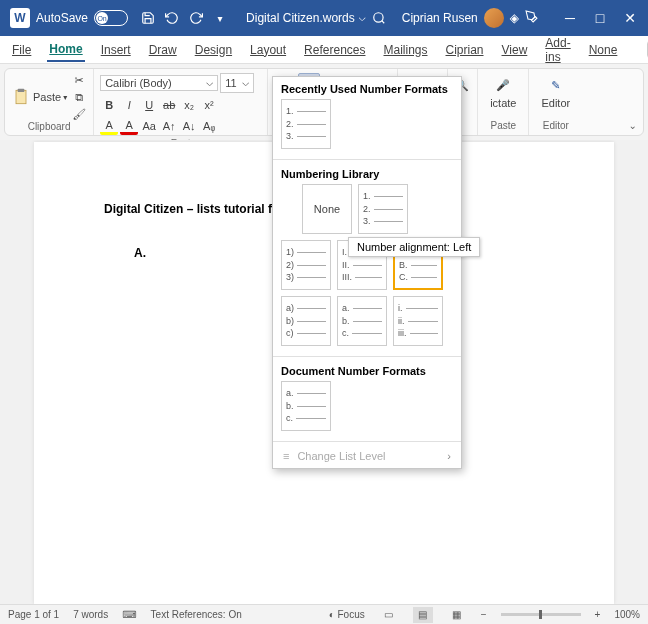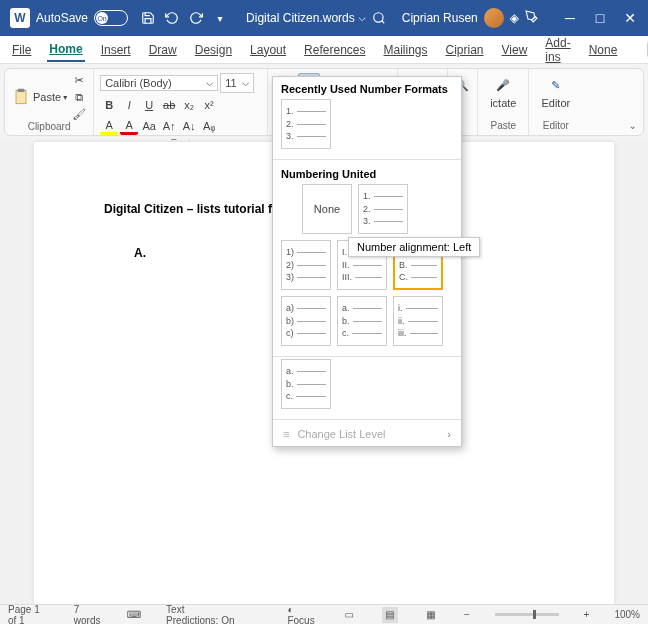--- a/index.html
+++ b/index.html
@@ -63,21 +63,21 @@
 .dd-item.selected { border: 2px solid #f2a500; }
 .dd-sep { border-top: 1px solid #e0e0e0; margin: 2px 0; }
 .dd-menu { padding: 6px 10px; display: flex; align-items: center; gap: 8px; color: #333; cursor: pointer; }
 .dd-menu.disabled { color: #aaa; }
 .dd-menu .chev { margin-left: auto; color: #888; }
 
 
 .tooltip { position: absolute; top: 237px; left: 348px; background: #fff; border: 1px solid #c8c8c8; padding: 3px 8px; font-size: 11px; box-shadow: 1px 1px 3px rgba(0,0,0,.2); z-index: 200; white-space: nowrap; }
 
 
-.statusbar { position: absolute; bottom: 0; left: 0; right: 0; height: 20px; background: #f3f3f3; border-top: 1px solid #ddd; display: flex; align-items: center; font-size: 10px; color: #555; padding: 0 8px; gap: 25px; }
+.statusbar { position: absolute; bottom: 0; left: 0; right: 0; height: 20px; background: #f3f3f3; border-top: 1px solid #ddd; display: flex; align-items: center; font-size: 10px; color: #555; padding: 0 8px; gap: 14px; }
 .statusbar .spacer { flex: 1; }
 .statusbar .view-btn { width: 20px; height: 16px; display: flex; align-items: center; justify-content: center; }
 .statusbar .view-btn.active { background: #ddd; }
 .zoom-slider { width: 80px; height: 3px; background: #ccc; position: relative; }
 .zoom-slider .thumb { position: absolute; left: 38px; top: -3px; width: 3px; height: 9px; background: #666; }
 </style>
 </head>
 <body>
 
 <div class="titlebar">
@@ -257,21 +257,21 @@
 <div class="dropdown">
   <div class="dd-section-title">Recently Used Number Formats</div>
   <div class="dd-row">
     <div class="dd-item">
       <div class="ln">1.</div>
       <div class="ln">2.</div>
       <div class="ln">3.</div>
     </div>
   </div>
   <div class="dd-sep"></div>
-  <div class="dd-section-title">Numbering United</div>
+  <div class="dd-section-title">Numbering Library</div>
   <div class="dd-row">
     <div class="dd-item none">None</div>
     <div class="dd-item">
       <div class="ln">1.</div>
       <div class="ln">2.</div>
       <div class="ln">3.</div>
     </div>
     <div class="dd-item">
       <div class="ln">1)</div>
       <div class="ln">2)</div>
@@ -297,20 +297,21 @@
       <div class="ln">b.</div>
       <div class="ln">c.</div>
     </div>
     <div class="dd-item">
       <div class="ln">i.</div>
       <div class="ln">ii.</div>
       <div class="ln">iii.</div>
     </div>
   </div>
   <div class="dd-sep"></div>
+  <div class="dd-section-title">Document Number Formats</div>
   <div class="dd-row">
     <div class="dd-item">
       <div class="ln">a.</div>
       <div class="ln">b.</div>
       <div class="ln">c.</div>
     </div>
   </div>
   <div class="dd-sep"></div>
   <div class="dd-menu disabled">
     <span>≡</span>
@@ -318,21 +319,21 @@
     <span class="chev">›</span>
   </div>
 </div>
 
 <div class="tooltip">Number alignment: Left</div>
 
 <div class="statusbar">
   <span>Page 1 of 1</span>
   <span>7 words</span>
   <span>⌨</span>
-  <span>Text Predictions: On</span>
+  <span>Text References: On</span>
   <div class="spacer"></div>
   <span>◐ <span>Focus</span></span>
   <div class="view-btn">▭</div>
   <div class="view-btn active">▤</div>
   <div class="view-btn">▦</div>
   <span>−</span>
   <div class="zoom-slider">
       <div class="thumb"></div>
     </div>
   <span>+</span>

